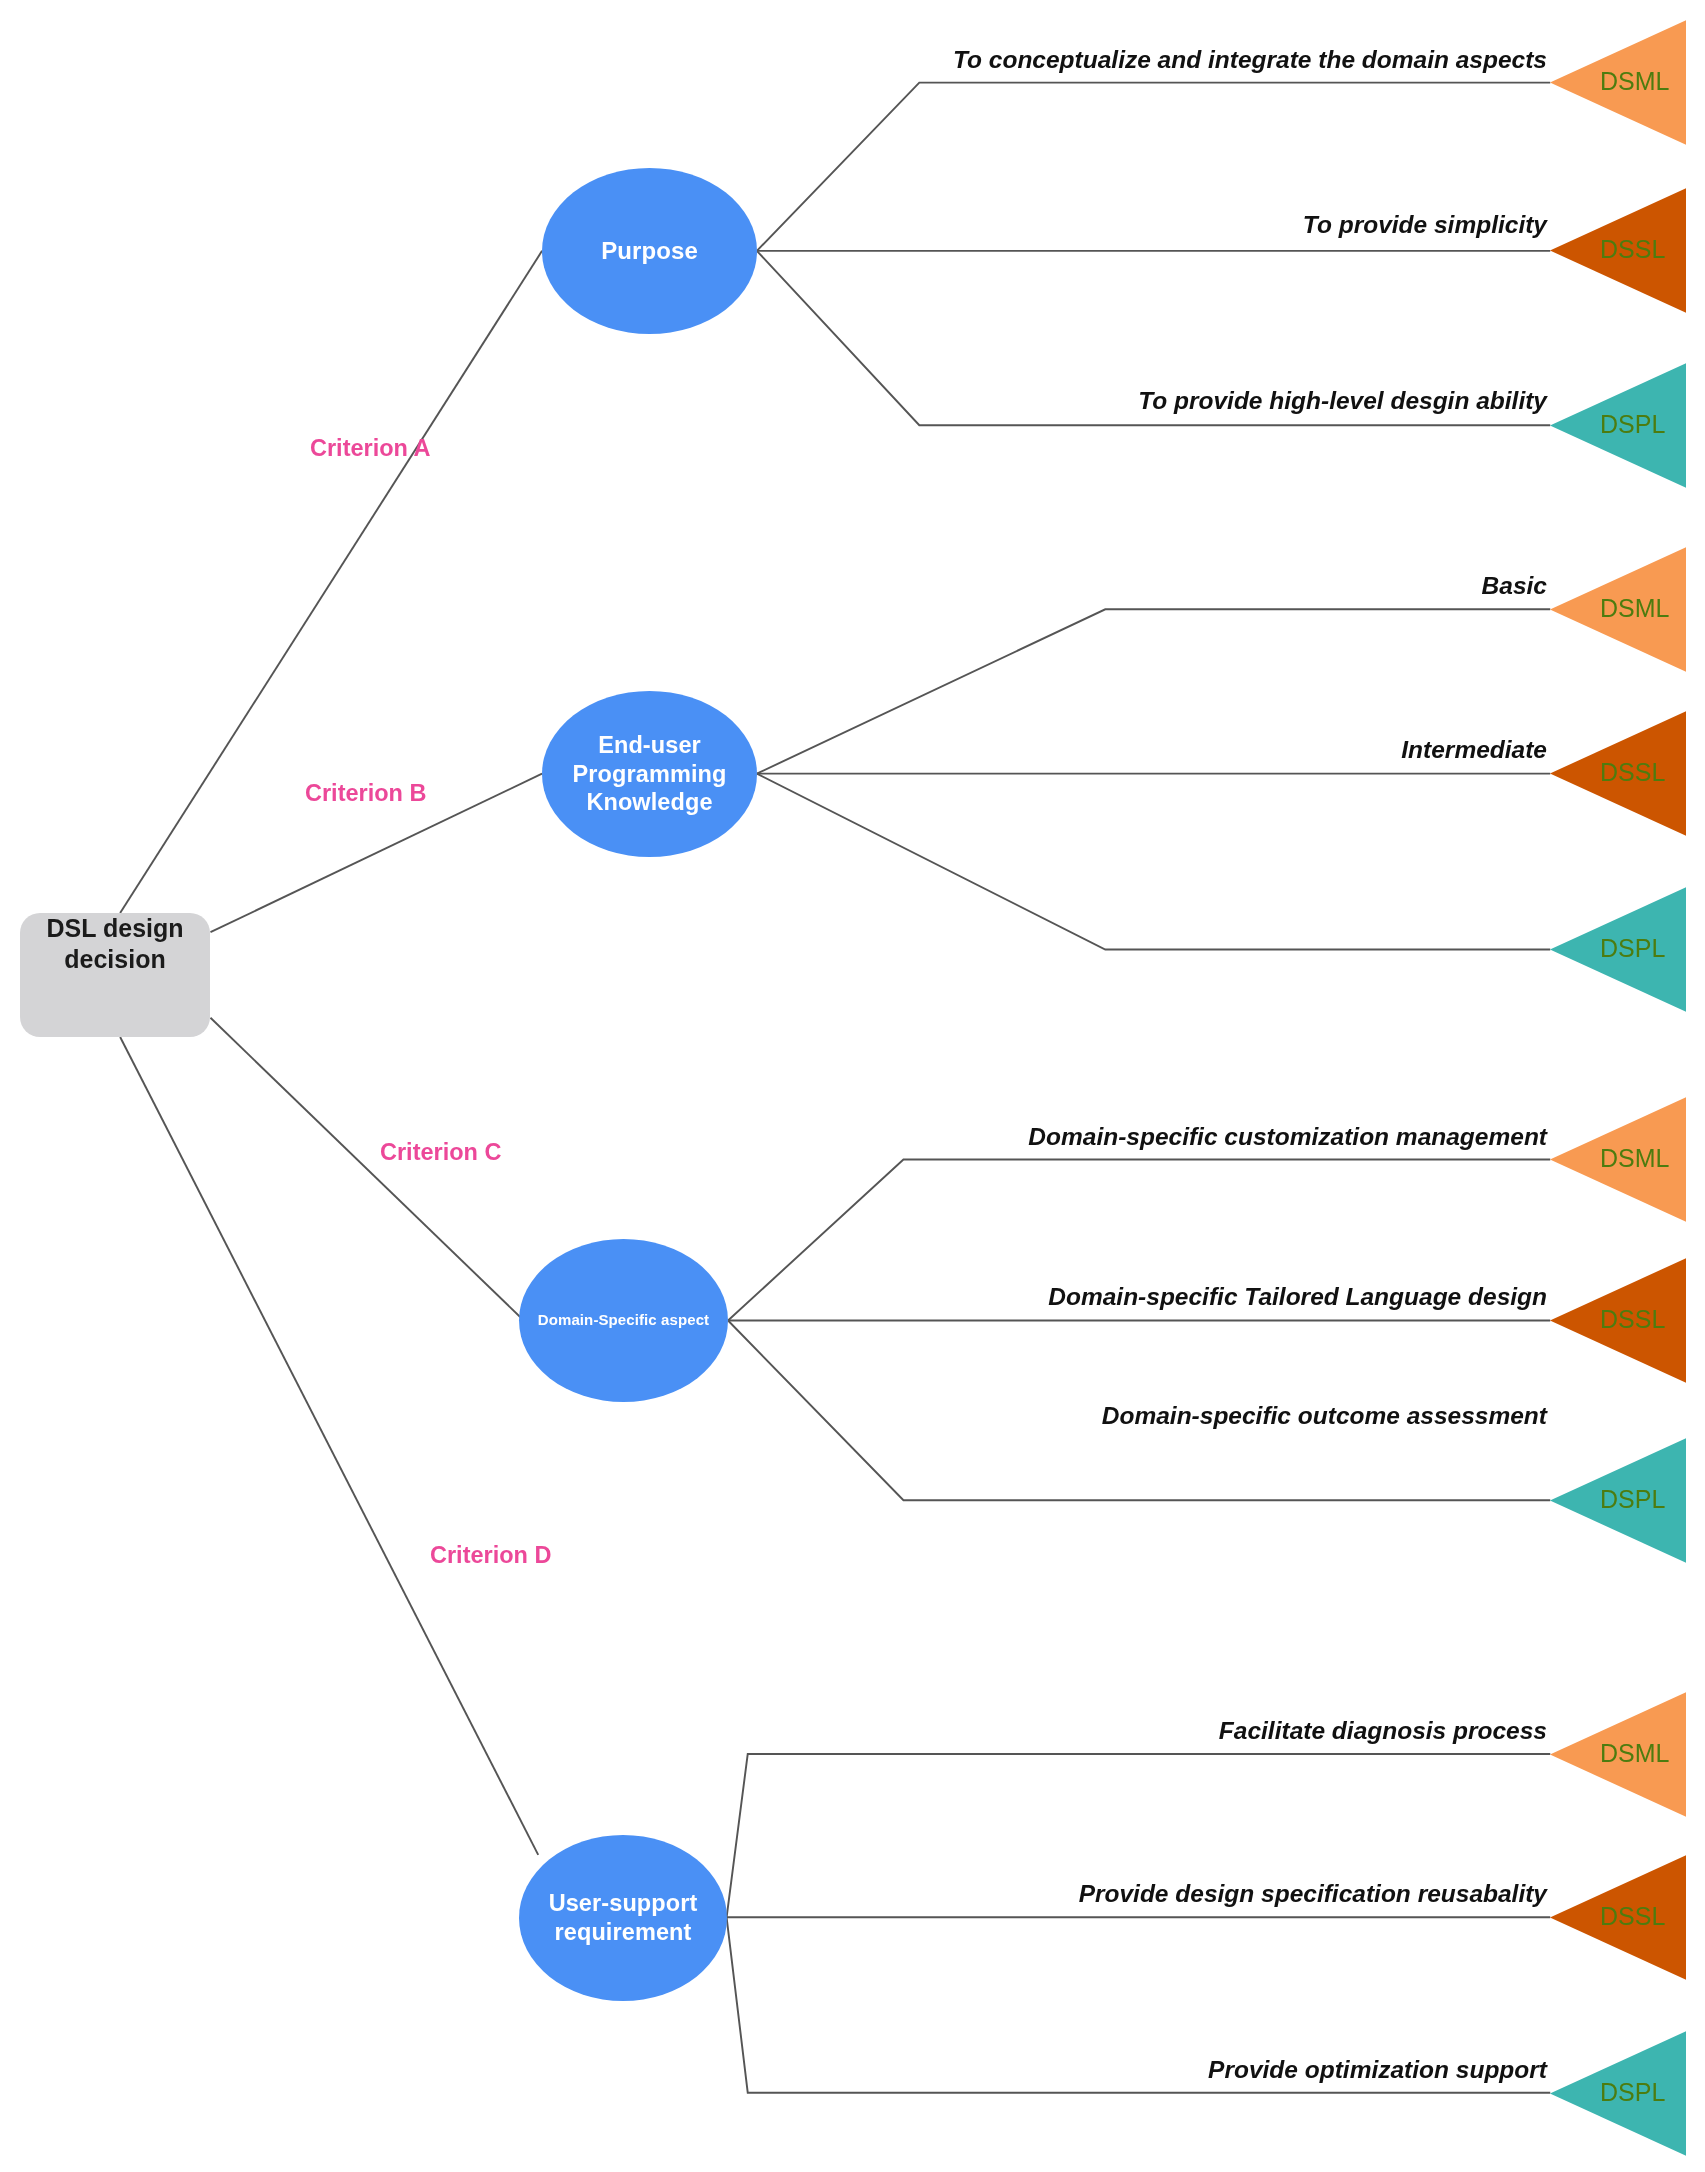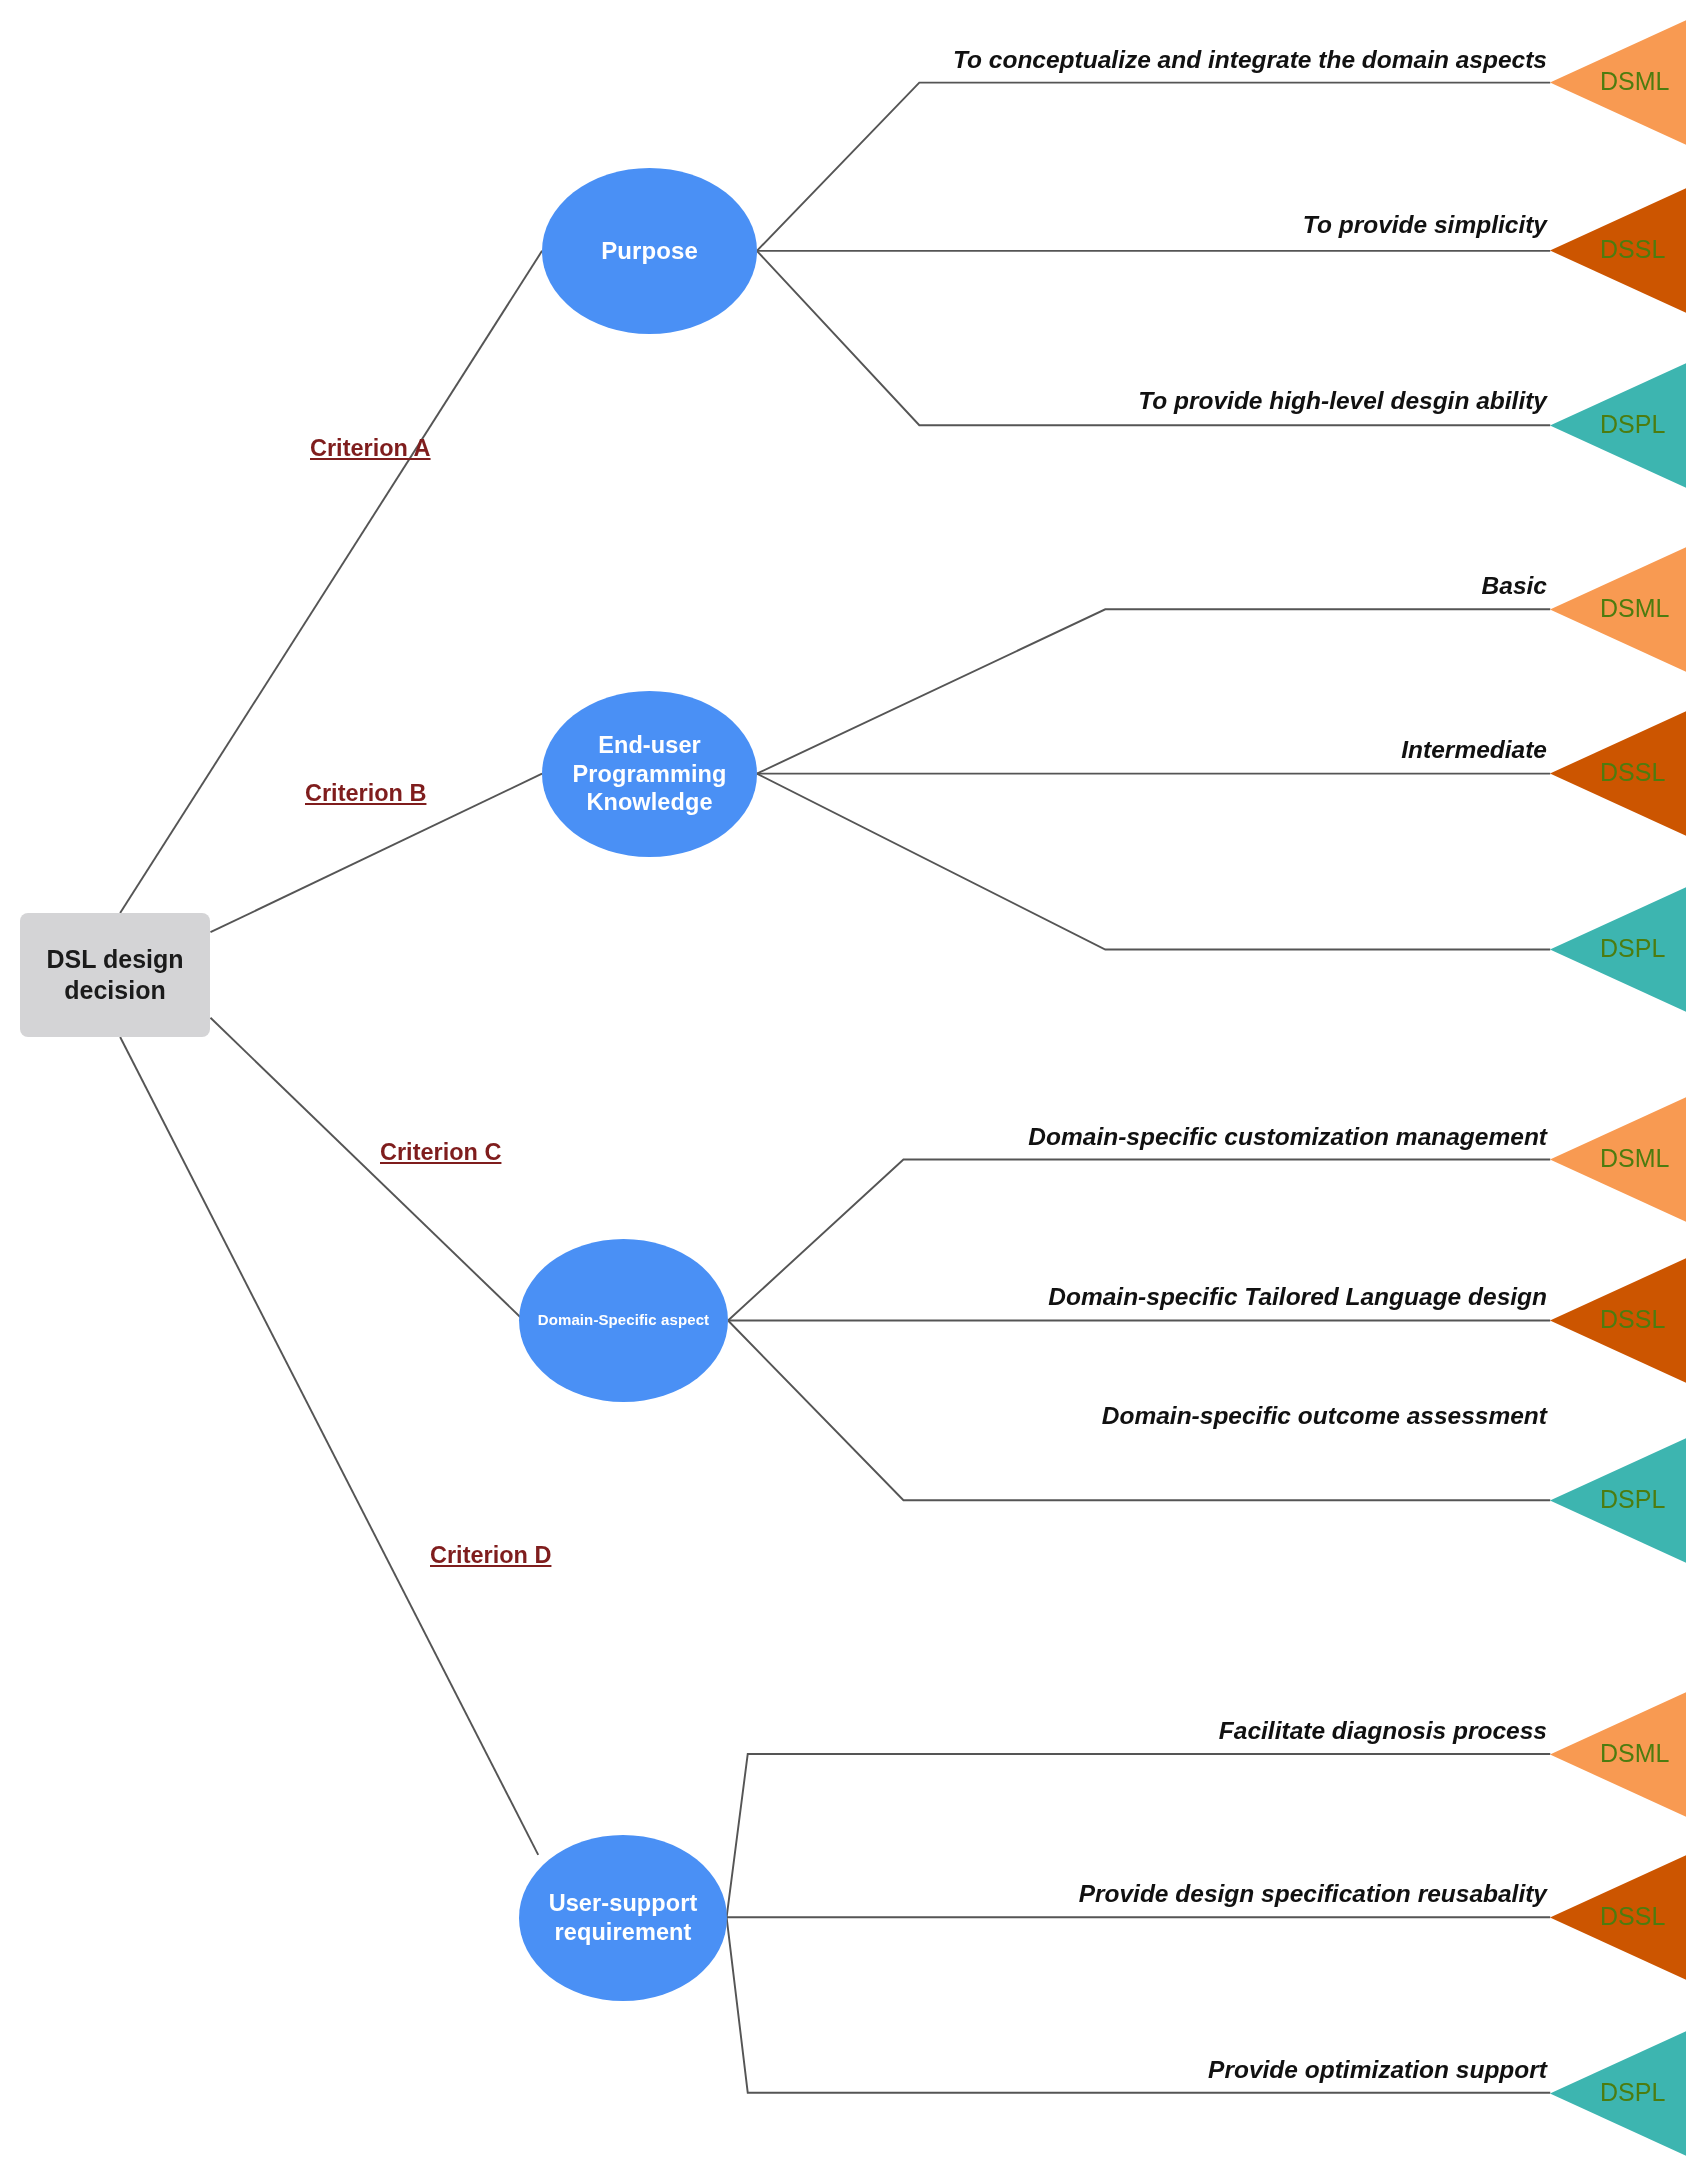--- a/index.html
+++ b/index.html
@@ -18,35 +18,34 @@
     text-align:center;
     color:#ffffff;
     font-weight:bold;
     line-height:1.22;
     letter-spacing:0.1px;
     z-index:3;
   }
   .root-box{
     position:absolute;
     background:#d4d4d6;
-    border-radius:8px;
-    display:flex;align-items:center;justify-content:center;
+    border-radius:20px;
+    display:flex;justify-content:center;
     text-align:center;
     color:#1b1b1b;
     font-weight:bold;
     line-height:1.24;
     z-index:3;
   }
   .criterion-label{
     position:absolute;
-    color:#7f1d1d;
+    color:#ec4899;
     font-weight:bold;
     white-space:nowrap;
     z-index:4;
-    text-decoration:underline;
   }
   .branch-label{
     position:absolute;
     color:#111111;
     font-weight:bold;
     white-space:nowrap;
     text-align:right;
     z-index:4;
     font-style:italic;
   }

